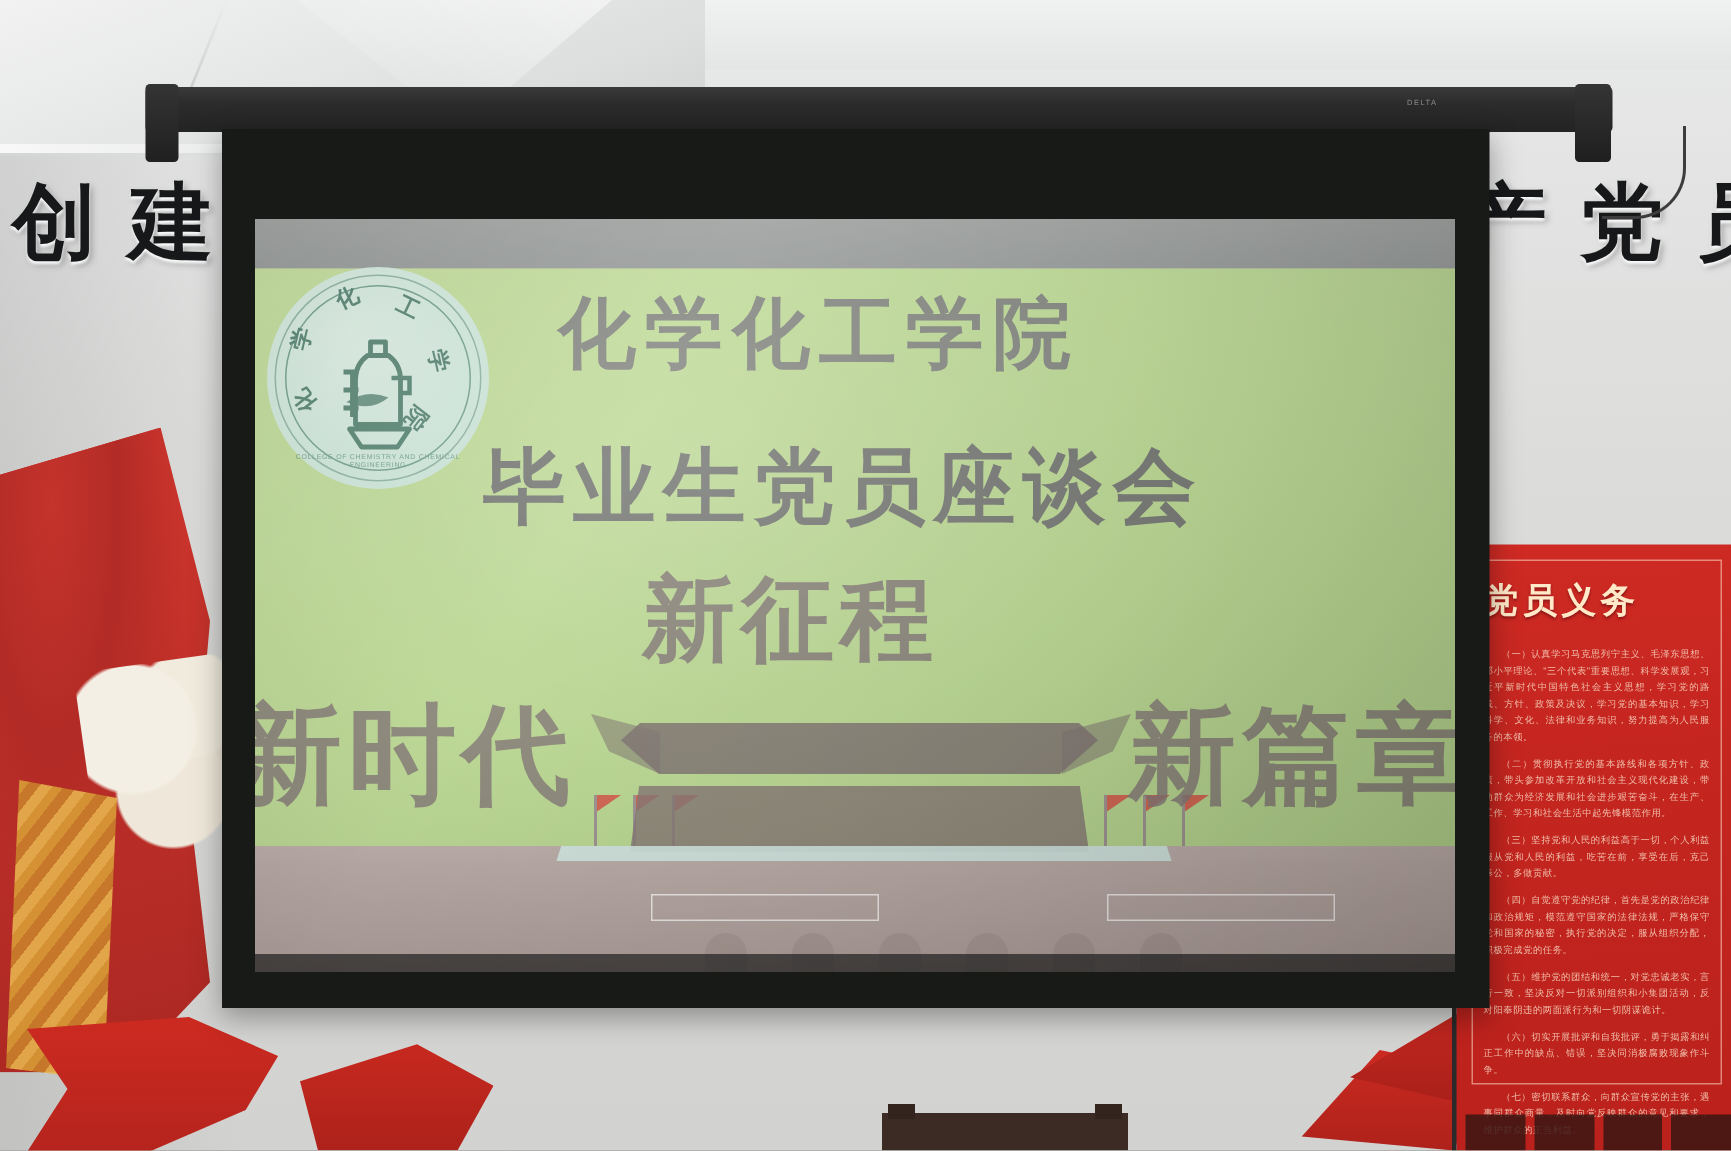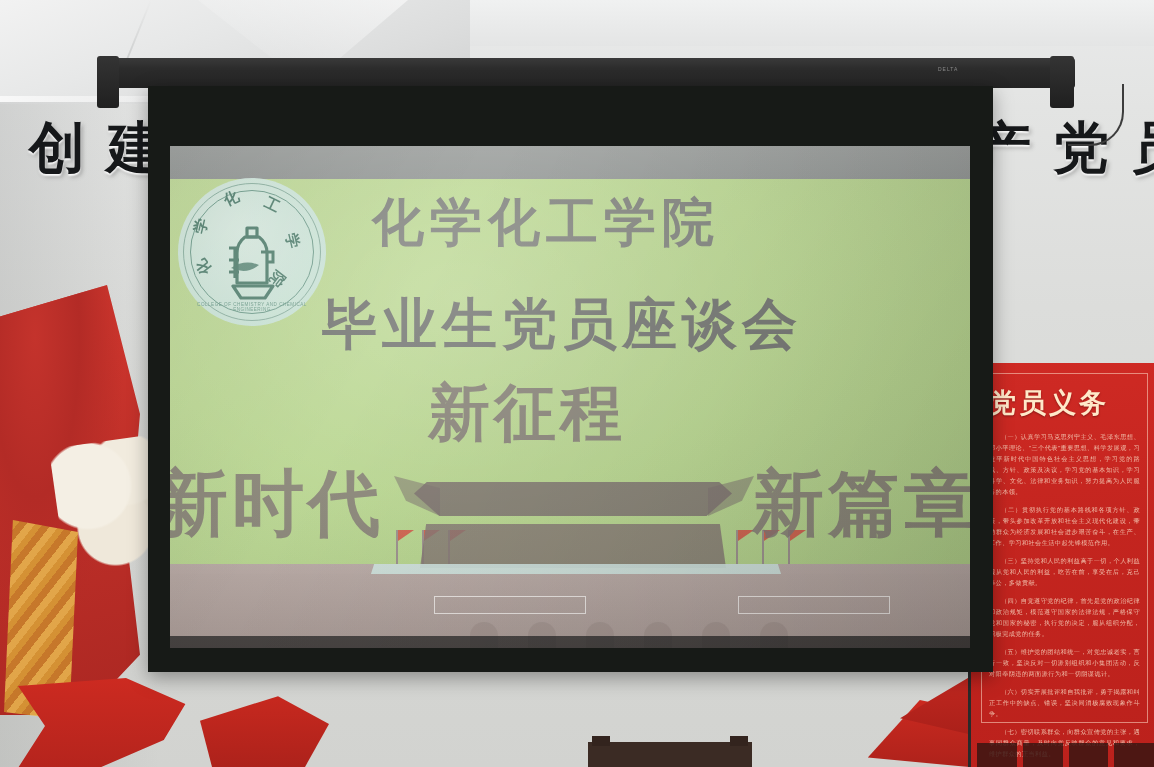--- a/index.html
+++ b/index.html
@@ -43,21 +43,21 @@
     background:linear-gradient(90deg,rgba(255,255,255,.85),rgba(255,255,255,0));
   }
 
   
   .slogan {
     position:absolute; font-size:56px; font-weight:700; color:#16181a;
     letter-spacing:22px; line-height:1;
     text-shadow:0 2px 2px rgba(255,255,255,.95), 2px 3px 4px rgba(90,90,90,.45);
     white-space:nowrap;
   }
-  .slogan-left  { left:8px;  top:120px;margin-left:21px; }
+  .slogan-left  { left:8px;  top:120px; }
   .slogan-right { left:975px; top:120px; }
 
   
   .huabiao {
     position:absolute; left:-10px; top:285px; width:150px; height:430px;
     background:
       radial-gradient(ellipse at 30% 12%, #c4332c 0%, #b32b26 30%, transparent 60%),
       linear-gradient(165deg,#d2382f 0%,#c03029 45%,#ab2722 100%);
     clip-path:polygon(0 8%,78% 0,100% 30%,92% 62%,100% 86%,62% 100%,0 100%);
   }
@@ -104,21 +104,21 @@
     background:linear-gradient(175deg,#cf2a24 0%,#c4251f 40%,#bb211c 100%);
     border-left:3px solid #2a2a2a;
     overflow:hidden;
   }
   .poster-inner-border {
     position:absolute; left:10px; top:10px; right:6px; bottom:44px;
     border:1px solid rgba(255,220,200,.55);
   }
   .poster-title {
     position:absolute; left:18px; top:22px;
-    font-size:27px; font-weight:700; color:#ffe9c9; letter-spacing:3px;
+    font-size:23px; font-weight:700; color:#ffe9c9; letter-spacing:3px;
     white-space:nowrap;
     text-shadow:0 1px 2px rgba(90,10,10,.6);
   }
   .poster-body {
     position:absolute; left:18px; top:68px; right:14px;
     font-size:6.2px; line-height:11px; color:#f4c9b4;
     text-align:justify; letter-spacing:.4px;
     opacity:.92;
   }
   .poster-body p { margin-bottom:7px; text-indent:12px; }

